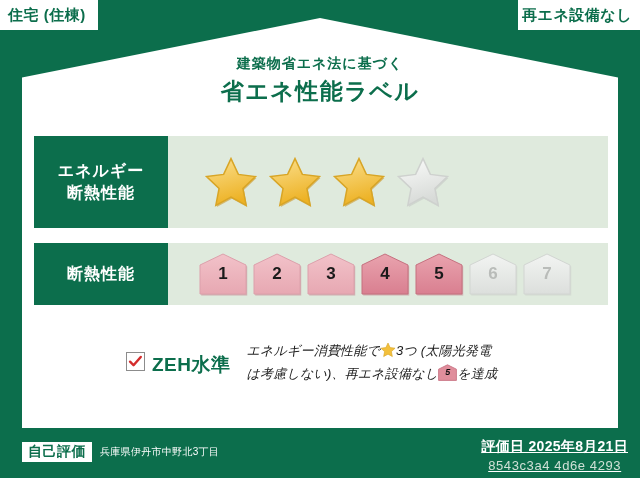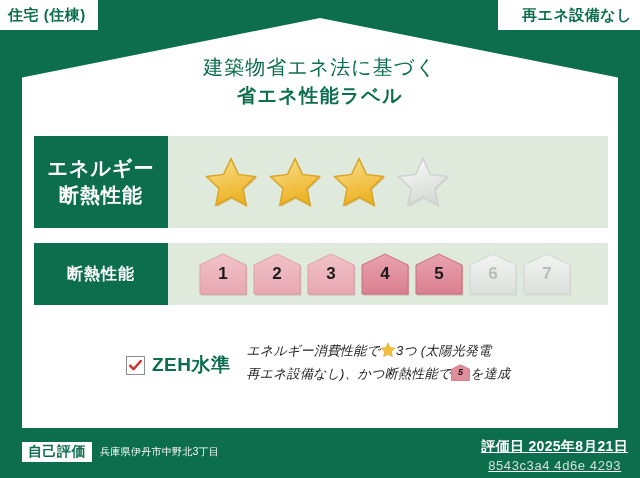--- a/index.html
+++ b/index.html
@@ -54,40 +54,40 @@
     font-weight: bold;
     font-size: 15px;
     letter-spacing: 0.5px;
     display: flex;
     align-items: center;
     justify-content: center;
     height: 30px;
     white-space: nowrap;
   }
   .corner-tag.left  { left: 0;  padding: 0 12px 0 8px; }
-  .corner-tag.right { right: 0; padding: 0 8px 0 24px; }
+  .corner-tag.right { right: 0; padding: 0 8px 0 4px; }
 
   
   .heading-wrap {
     position: absolute;
     left: 0;
     top: 55px;
     width: 640px;
     text-align: center;
     color: #0c6e4c;
   }
   .heading-sub {
-    font-size: 20px;
-    font-weight: normal;
+    font-size: 14px;
+    font-weight: bold;
     letter-spacing: 1px;
     line-height: 1.2;
   }
   .heading-main {
     margin-top: 6px;
-    font-size: 19px;
+    font-size: 23px;
     font-weight: bold;
     letter-spacing: 1.5px;
     line-height: 1.15;
   }
 
   
   .perf-row {
     position: absolute;
     left: 34px;
     width: 574px;
@@ -98,21 +98,21 @@
   }
   #row-energy     { top: 136px; }
   #row-insulation { top: 243px; height: 62px; justify-content: flex-end; }
 
   .row-label {
     width: 134px;
     flex: 0 0 134px;
     background: #0c6e4c;
     color: #ffffff;
     font-weight: bold;
-    font-size: 20px;
+    font-size: 16px;
     letter-spacing: 1px;
     line-height: 1.35;
     display: flex;
     align-items: center;
     justify-content: center;
     text-align: center;
   }
   #row-insulation .row-label { font-size: 16px; }
 
   .row-body {
@@ -159,21 +159,21 @@
   .zeh-block {
     position: absolute;
     left: 126px;
     top: 340px;
     width: 420px;
     display: flex;
     align-items: flex-start;
   }
   .zeh-left {
     display: flex;
-    align-items: center;
+    align-items: flex-start;
     flex: 0 0 auto;
     padding-top: 12px;
   }
   .checkbox {
     width: 19px;
     height: 19px;
     border: 1.6px solid #8c8c8c;
     background: #ffffff;
     position: relative;
     margin-right: 7px;
@@ -449,21 +449,21 @@
         <svg viewBox="0 0 16 16">
           <path d="M2.2 8.2 L5.9 12.0 L13.6 3.2" fill="none" stroke="#d42d2d" stroke-width="2.6" stroke-linecap="round" stroke-linejoin="round"></path>
         </svg>
       </span>
       <span class="zeh-title">ZEH水準</span>
     </div>
     <div class="zeh-desc">
       <span><span>エネルギー消費性能で</span><svg class="inline-star" viewBox="0 0 24 24">
           <path d="M12 1.6 L15.2 8.4 L22.6 9.3 L17.1 14.4 L18.5 21.8 L12 18.2 L5.5 21.8 L6.9 14.4 L1.4 9.3 L8.8 8.4 Z" fill="#f3c03c" stroke="#d9a72c" stroke-width="1"></path>
         </svg><span>3つ (太陽光発電</span></span><br>
-      <span><span>再エネ設備なし)、かつ断熱性能で</span><span class="inline-badge">
+      <span><span>は考慮しない)、再エネ設備なし</span><span class="inline-badge">
           <svg viewBox="0 0 19 17">
             <path d="M0.6 5.2 L9.5 0.8 L18.4 5.2 L18.4 16.4 L0.6 16.4 Z" fill="#e08e9c" stroke="#c87484" stroke-width="0.9"></path>
           </svg>
           <span>5</span>
         </span><span>を達成</span></span>
     </div>
   </div>
 
   <div class="footer">
     <div class="footer-left">

